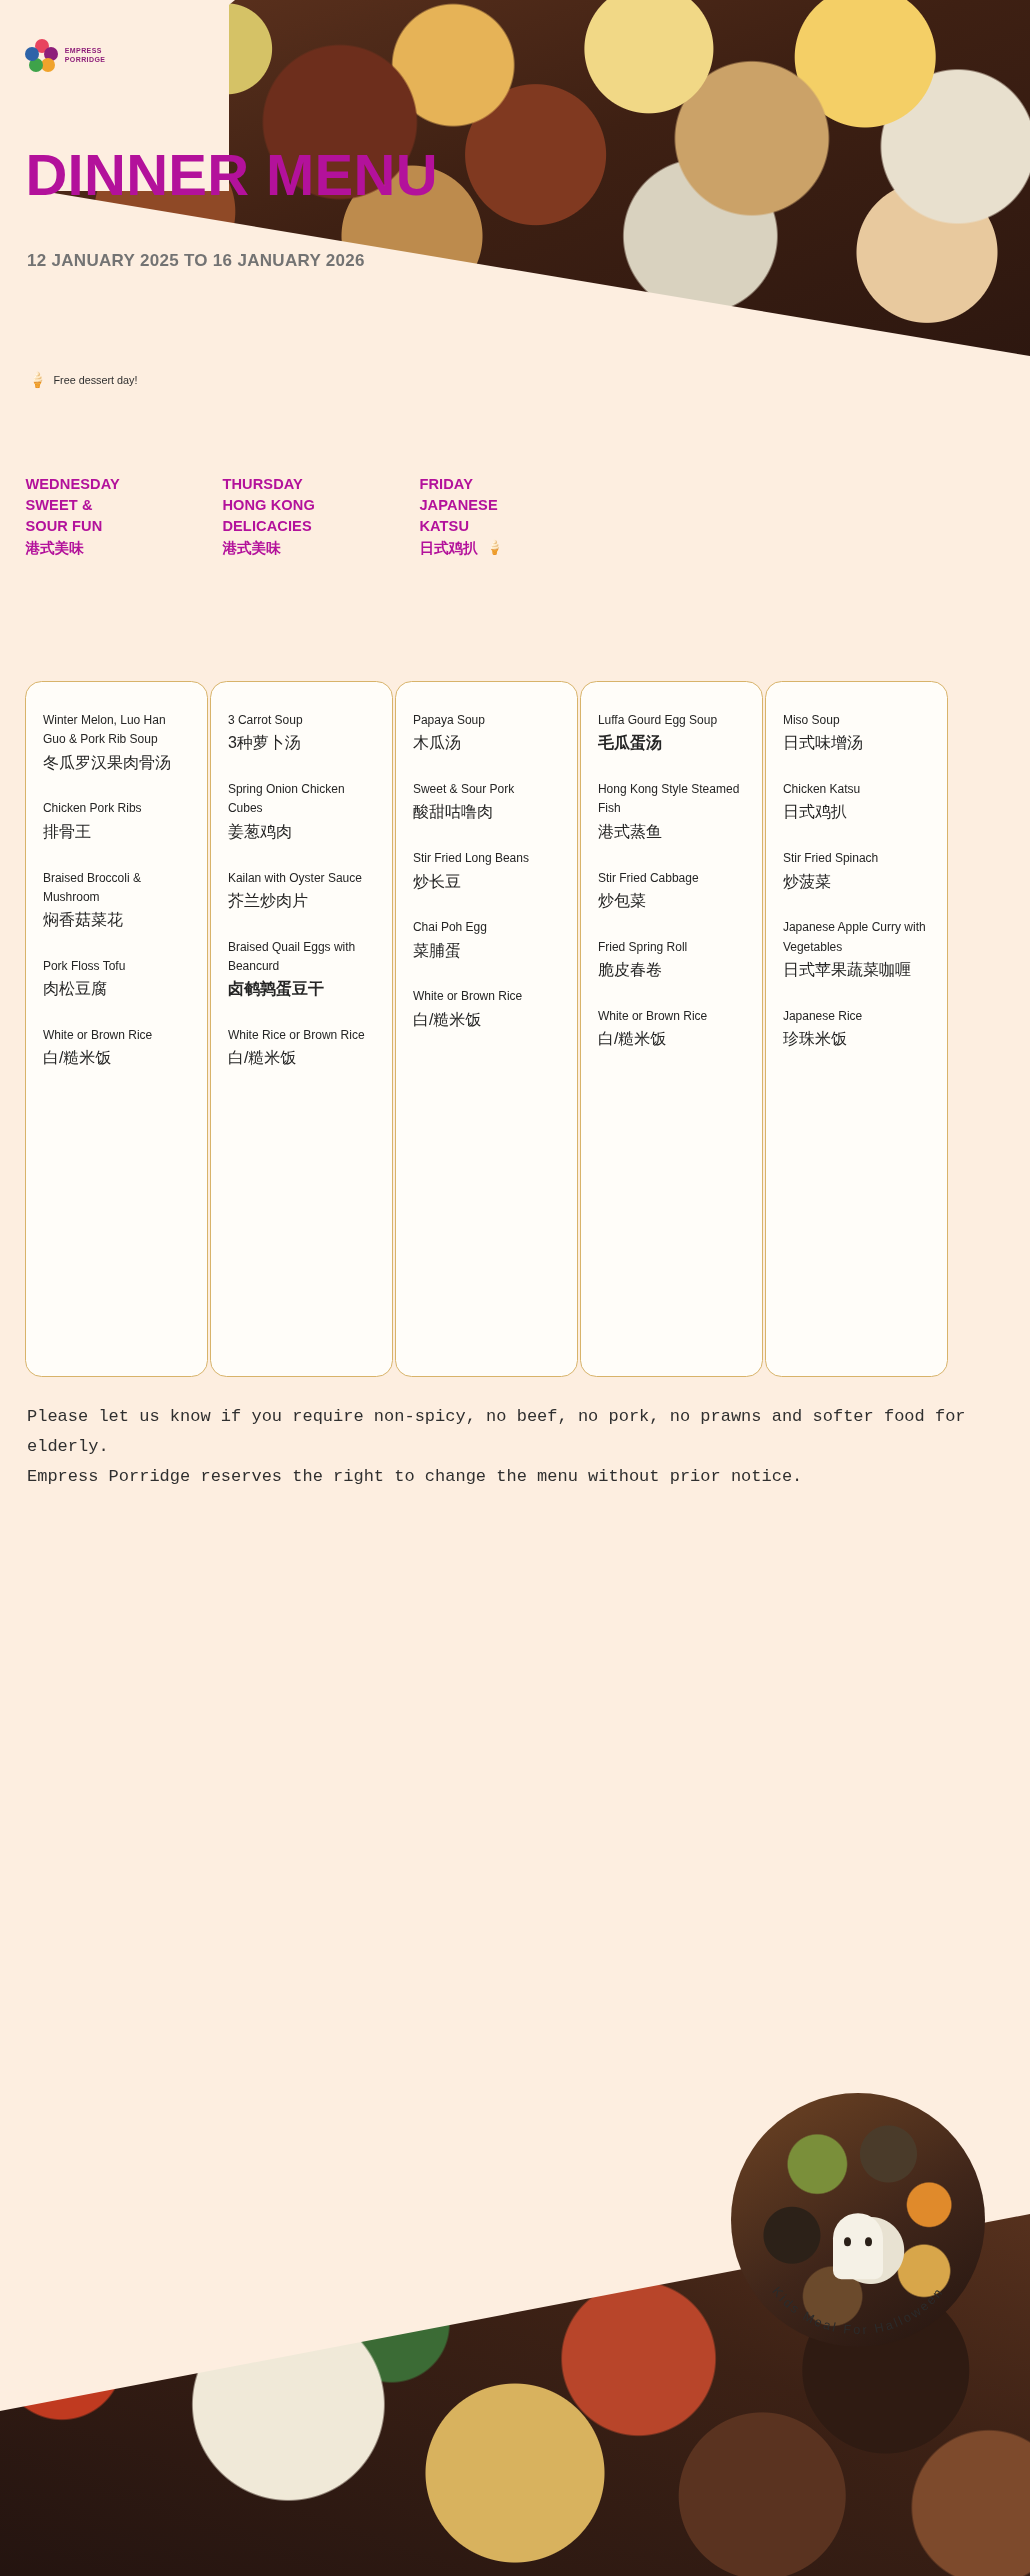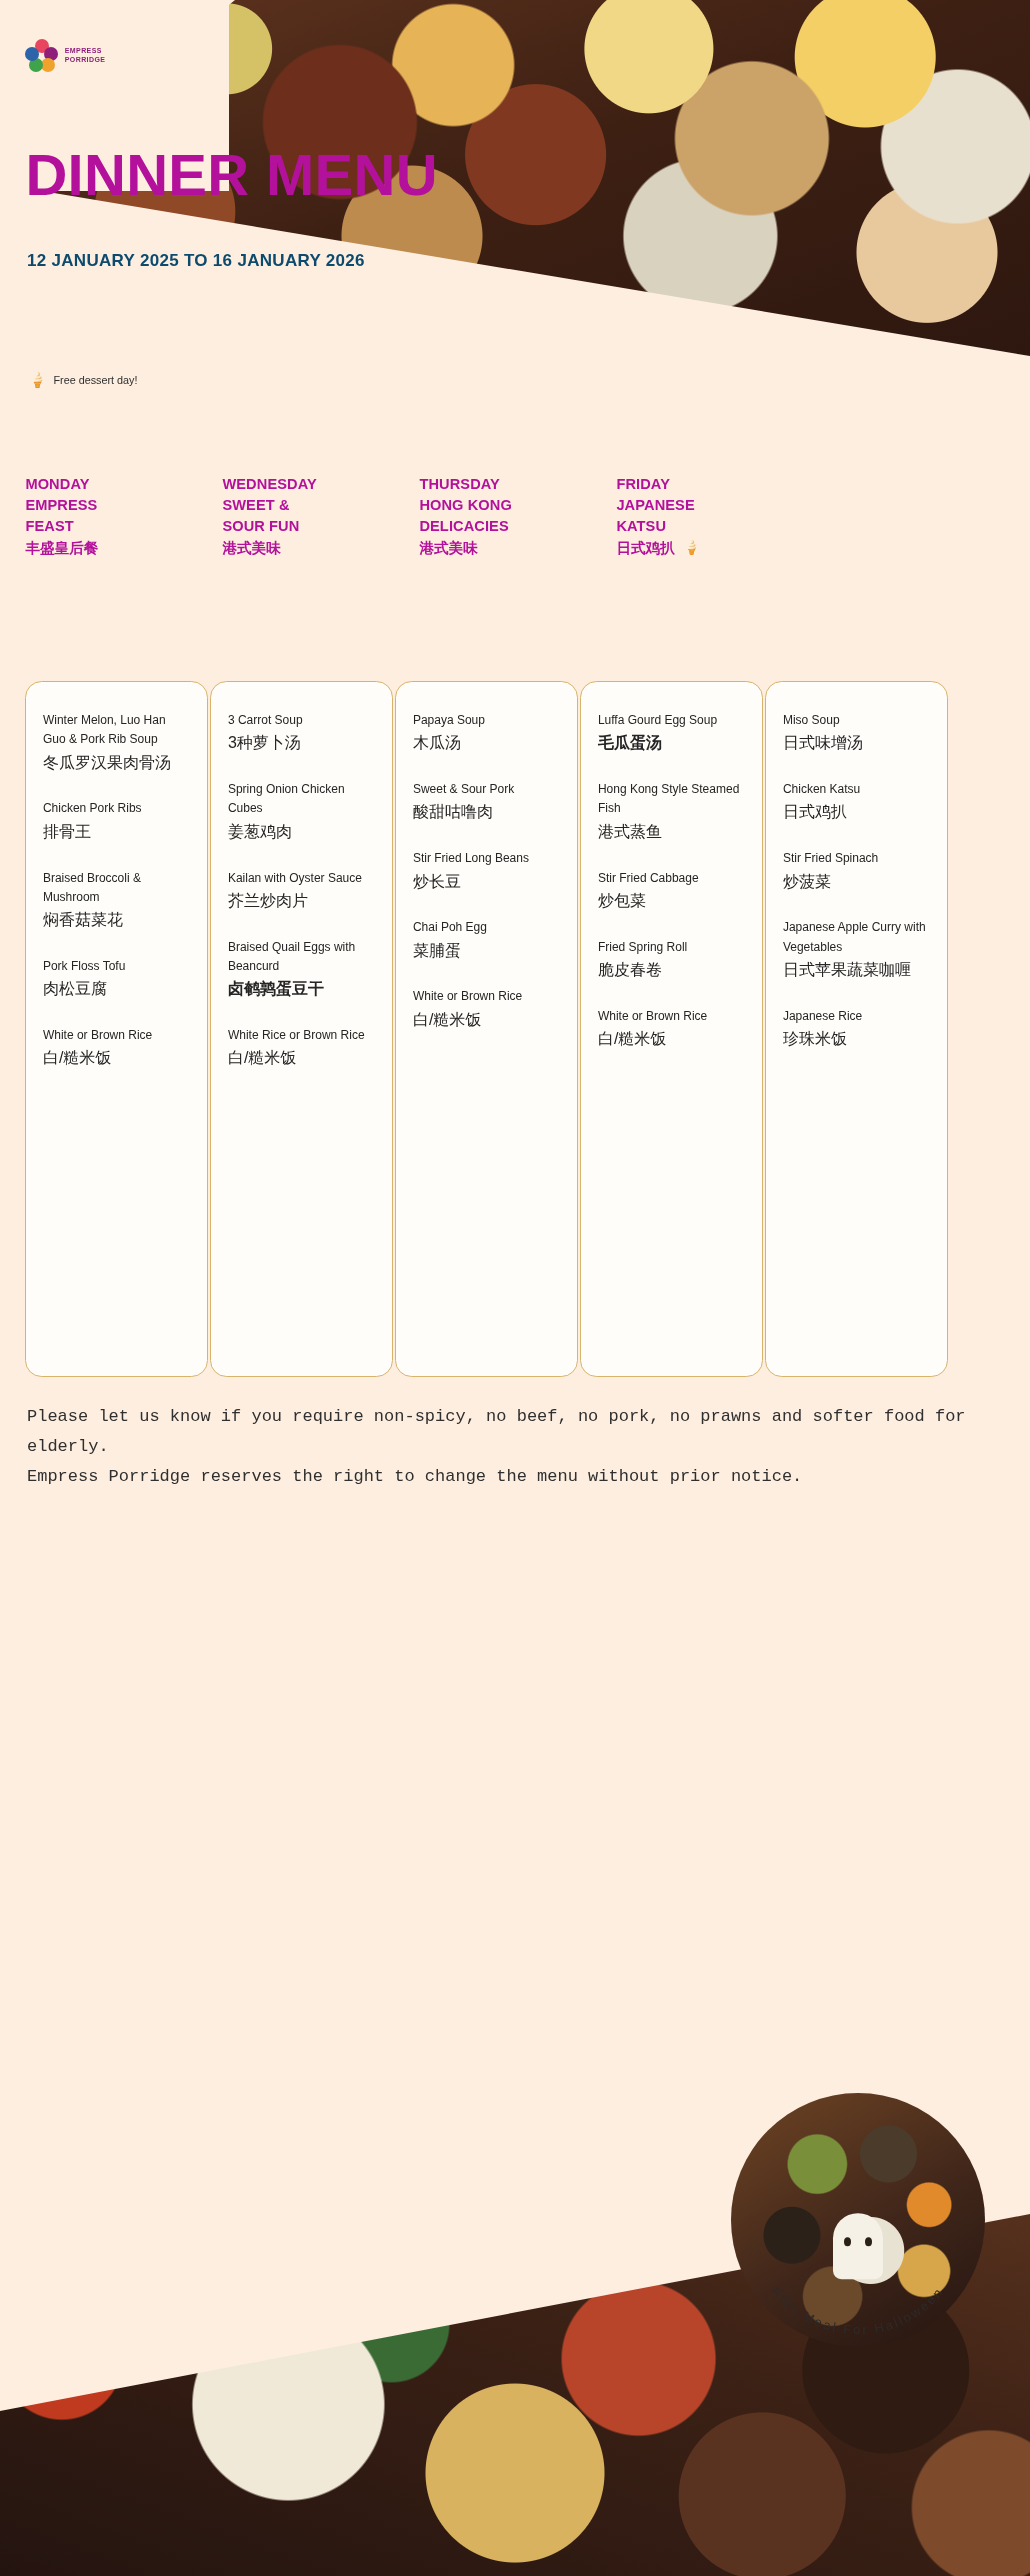--- a/index.html
+++ b/index.html
@@ -102,21 +102,21 @@
     color: #b3119b;
     z-index: 20;
     line-height: 1;
   }
   .subtitle {
     position: absolute;
     top: 251px; left: 27px;
     font-size: 17px;
     font-weight: bold;
     letter-spacing: 0.3px;
-    color: #0c4a6e;
+    color: #737373;
     z-index: 20;
   }
 
   
   .dessert-note {
     position: absolute;
     top: 372px; left: 28px;
     display: flex;
     align-items: center;
     gap: 6.4px;
@@ -326,28 +326,20 @@
 <div class="title">DINNER MENU</div>
 <div class="subtitle">12 JANUARY 2025 TO 16 JANUARY 2026</div>
 
 <div class="dessert-note">
   <span class="ice">🍦</span>
   <span class="txt">Free dessert day!</span>
 </div>
 
 <div class="days">
   <div class="day-head">
-    <div class="en">MONDAY</div>
-    <div class="en">EMPRESS</div>
-    <div class="en">FEAST</div>
-    <div class="cn-row">
-        <div class="cn">丰盛皇后餐</div>
-      </div>
-  </div>
-  <div class="day-head">
     <div class="en">WEDNESDAY</div>
     <div class="en">SWEET &amp;</div>
     <div class="en">SOUR FUN</div>
     <div class="cn-row">
         <div class="cn">港式美味</div>
       </div>
   </div>
   <div class="day-head">
     <div class="en">THURSDAY</div>
     <div class="en">HONG KONG</div>

